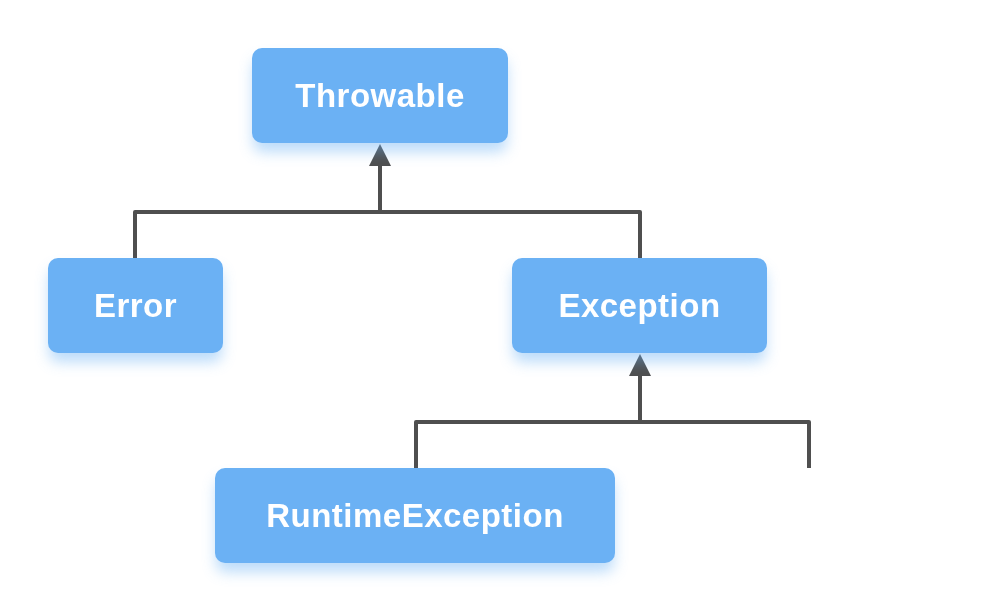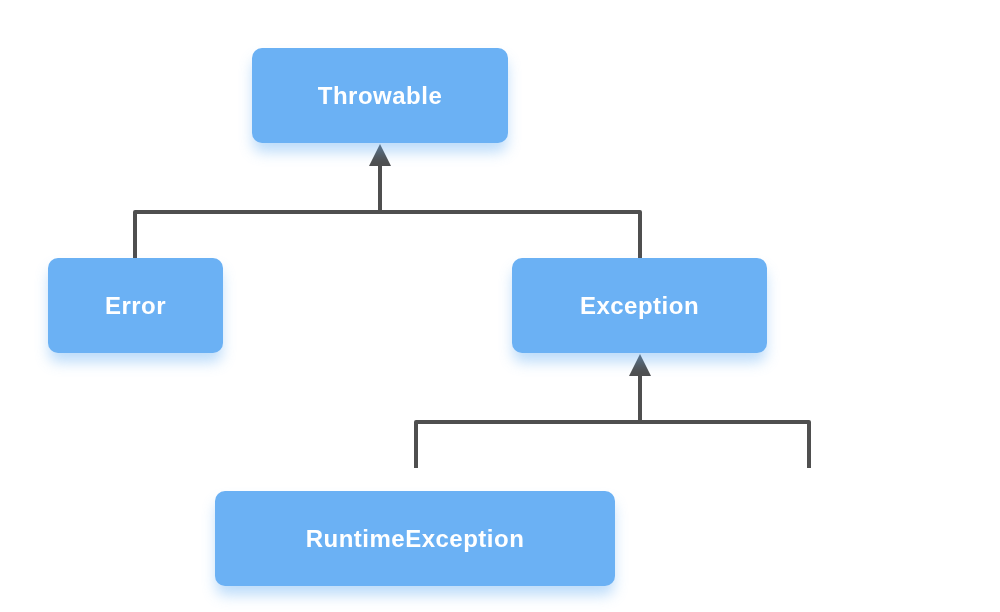--- a/index.html
+++ b/index.html
@@ -24,29 +24,29 @@
   }
   .node {
     position: absolute;
     display: flex;
     align-items: center;
     justify-content: center;
     background: var(--node-fill, #6bb1f4);
     color: var(--node-text, #ffffff);
     border-radius: 10px;
     box-shadow: 0 10px 14px -1px rgba(107, 177, 244, 0.45);
-    font-size: 24px;
+    font-size: 33px;
     font-weight: bold;
     letter-spacing: 0.5px;
     user-select: none;
   }
   .node-throwable { left: 252px; top: 48px;  width: 256px; height: 95px; }
   .node-error     { left: 48px;  top: 258px; width: 175px; height: 95px; }
   .node-exception { left: 512px; top: 258px; width: 255px; height: 95px; }
-  .node-runtime   { left: 215px; top: 468px; width: 400px; height: 95px; margin-top: 23px; }
+  .node-runtime   { left: 215px; top: 468px; width: 400px; height: 95px; }
   .node-io        { left: 665px; top: 468px; width: 285px; height: 95px; }
   .edge {
     fill: none;
     stroke: var(--connector, #4f4f4f);
     stroke-width: 4;
     stroke-linejoin: round;
   }
   .arrowhead {
     fill: var(--connector, #4f4f4f);
     stroke: none;

